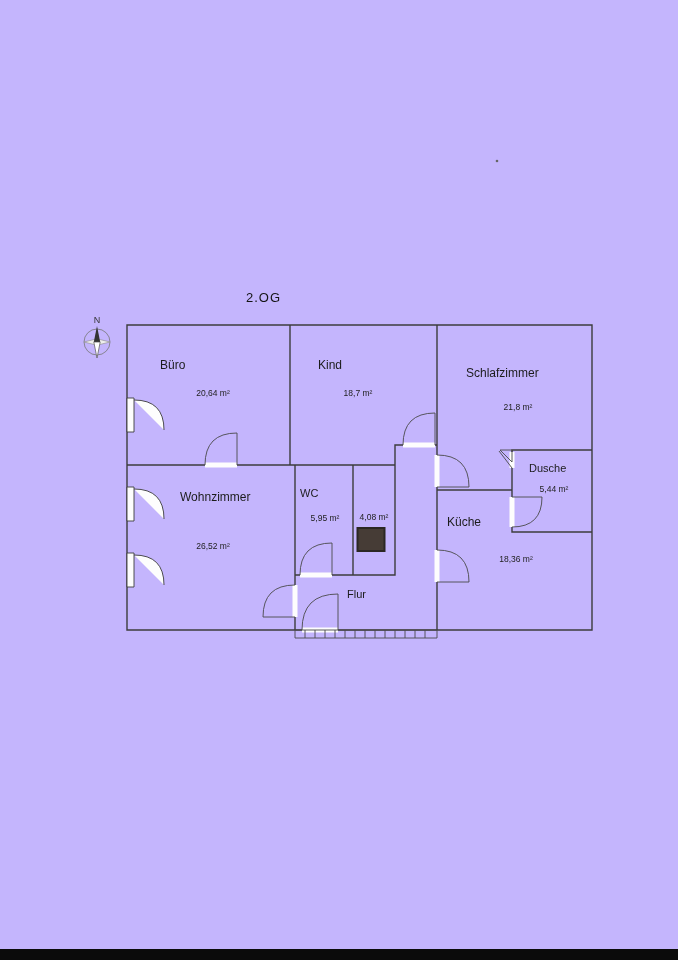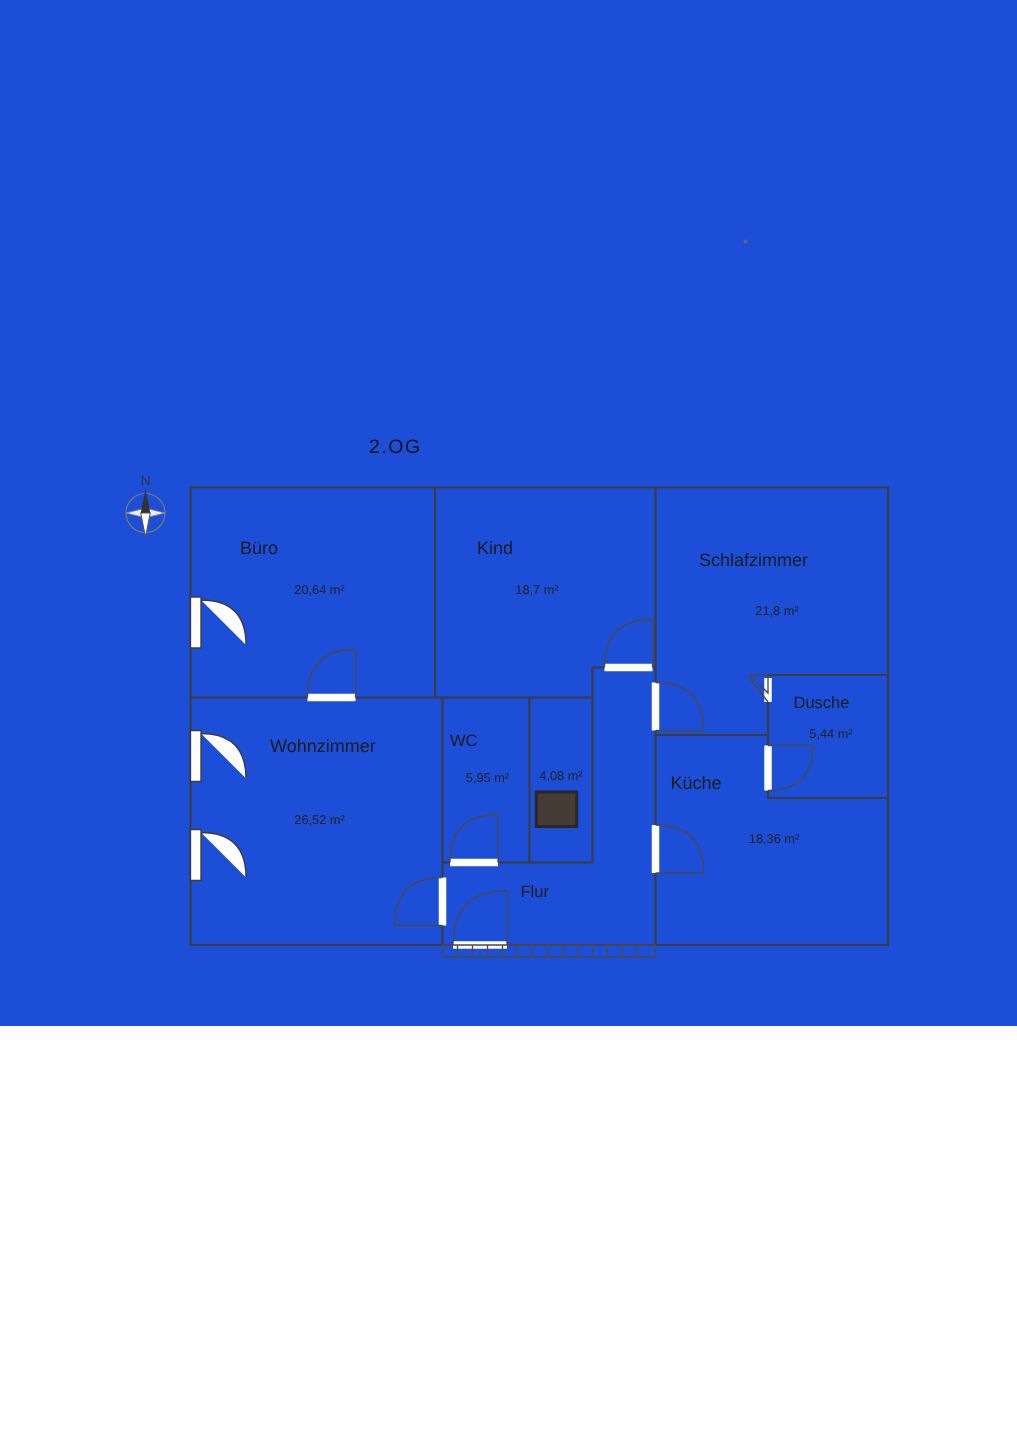--- a/index.html
+++ b/index.html
@@ -1,16 +1,16 @@
 <!DOCTYPE html>
 <html><head>
 <meta charset="utf-8">
 <style>
   html,body{margin:0;padding:0;background:#ffffff;}
-  .page{position:relative;width:678px;height:684px;background:#1d4ed8;overflow:hidden;
+  .page{position:relative;width:678px;height:960px;background:#c4b5fd;overflow:hidden;
         font-family:"Liberation Sans", sans-serif;}
   svg{display:block;}
   .wall{stroke:#3c3c3c;stroke-width:1.4;fill:none;stroke-linecap:square;}
   .thin{stroke:#4a4a4a;stroke-width:0.9;fill:none;}
   .gaps{fill:#fdfdfd;stroke:none;}
   .frame{fill:#fdfdfd;stroke:#3c3c3c;stroke-width:0.9;}
   .room-name{font-size:12px;fill:#1c1c1c;}
   .room-name-sm{font-size:11px;fill:#1c1c1c;}
   .room-area{font-size:8.5px;fill:#222;}
   .title{font-size:13px;fill:#141414;letter-spacing:1px;}

